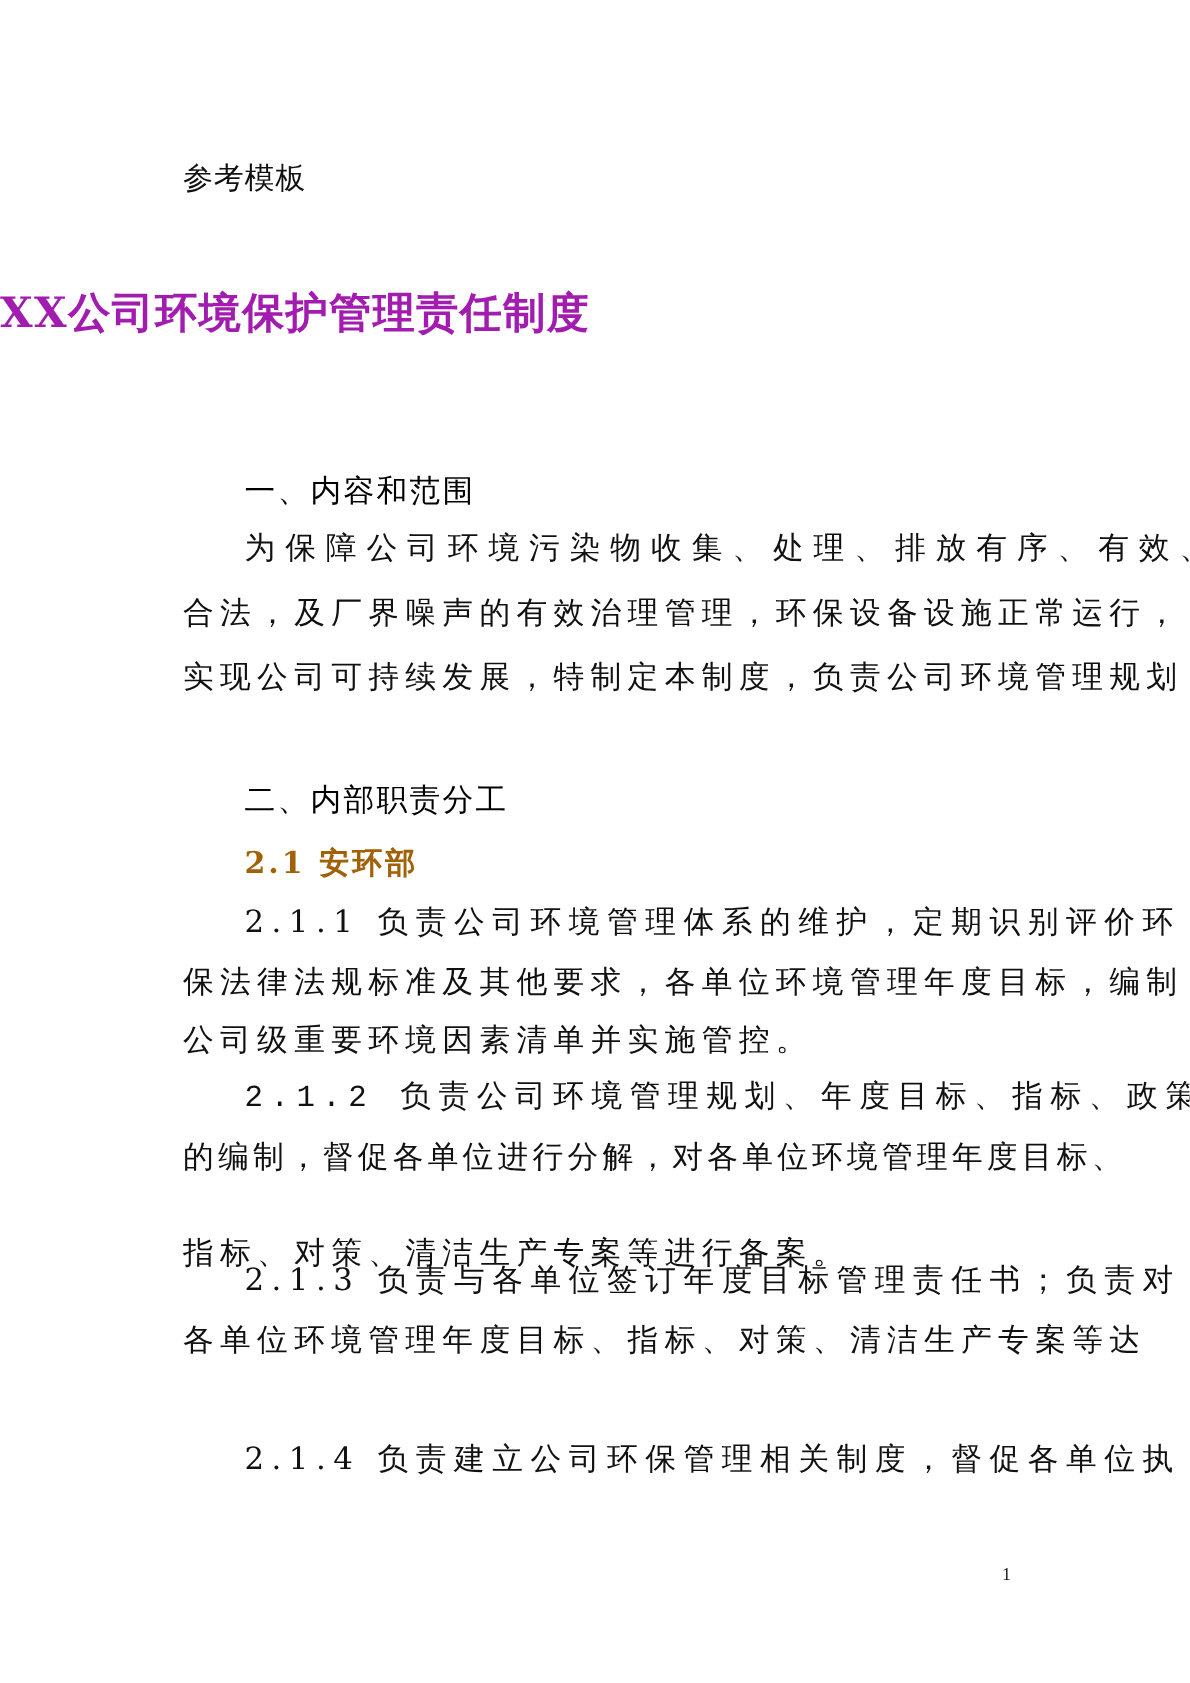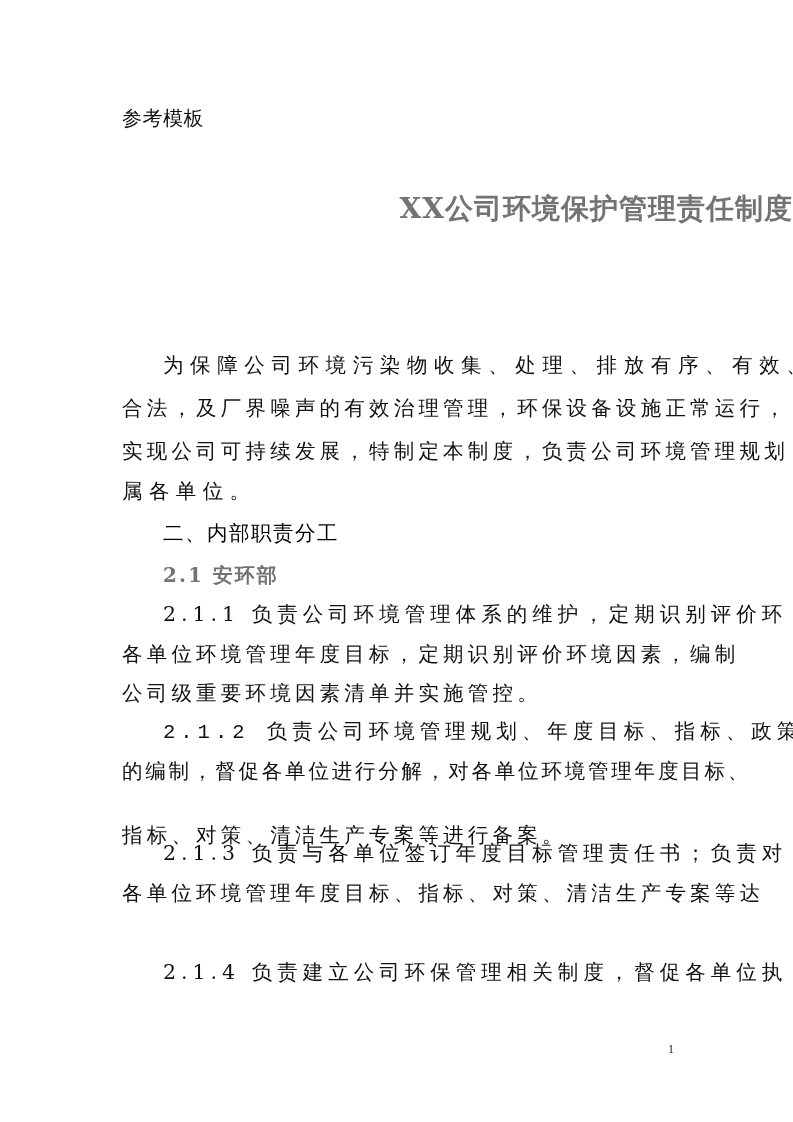--- a/index.html
+++ b/index.html
@@ -1,42 +1,42 @@
 <!DOCTYPE html>
 <html><head>
 <meta charset="utf-8">
 <style>
   html, body { margin: 0; padding: 0; background: #ffffff; }
   body { width: 793px; height: 1122px; position: relative; overflow: hidden; color: #111; }
   .page { position: absolute; left: 0; top: 0; width: 793px; height: 828px; background: #fff; }
   .template-label { position: absolute; left: 122px; top: 105px; font-family: "DejaVu Sans", sans-serif; font-size: 20px; letter-spacing: 0.5px; color: #111; }
-  .title { position: absolute; left: 0; width: 793px; top: 190px; text-align: right; font-family: "DejaVu Serif", serif; font-weight: bold; font-size: 28px; letter-spacing: 1px; color: #737373; }
+  .title { position: absolute; left: 0; width: 793px; top: 190px; text-align: left; font-family: "DejaVu Serif", serif; font-weight: bold; font-size: 28px; letter-spacing: 1px; color: #a21caf; }
   .line { position: absolute; left: 122px; width: 560px; font-family: "DejaVu Serif", serif; font-size: 20.5px; white-space: nowrap; color: #111; letter-spacing: 6.4px; height: 30px; line-height: 30px; }
   .indent { left: 163px; }
   .heading { font-family: "DejaVu Sans", sans-serif; font-size: 20.5px; letter-spacing: 1.5px; color: #000; }
-  .subheading { font-family: "DejaVu Serif", serif; font-weight: bold; font-size: 20px; letter-spacing: 2px; color: #737373; }
+  .subheading { font-family: "DejaVu Serif", serif; font-weight: bold; font-size: 20px; letter-spacing: 2px; color: #a16207; }
   .page-number { position: absolute; left: 668px; top: 1042px; font-family: "Liberation Serif", serif; font-size: 12px; color: #222; }
 </style>
 </head>
 <body>
 
 <div class="page">
   <div class="template-label">参考模板</div>
   <div class="title">XX公司环境保护管理责任制度</div>
 
+  <div class="line indent heading" style="top:312px;">一、内容和范围</div>
   <div class="line indent" style="top:350px; letter-spacing:6.6px;">为保障公司环境污染物收集、处理、排放有序、有效、</div>
   <div class="line" style="top:393px; letter-spacing:4.2px;">合法，及厂界噪声的有效治理管理，环保设备设施正常运行，</div>
   <div class="line" style="top:436px; letter-spacing:4.2px;">实现公司可持续发展，特制定本制度，负责公司环境管理规划</div>
-  <div class="line" style="top:476px;">属各单位。</div>
 
   <div class="line indent heading" style="top:518px;">二、内部职责分工</div>
   <div class="line indent subheading" style="top:560px;">2.1 安环部</div>
 
   <div class="line indent" style="top:599px; letter-spacing:5px;">2.1.1 负责公司环境管理体系的维护，定期识别评价环</div>
-  <div class="line" style="top:639px; letter-spacing:4.2px;">各单位环境管理年度目标，定期识别评价环境因素，编制</div>
+  <div class="line" style="top:639px; letter-spacing:4.2px;">保法律法规标准及其他要求，各单位环境管理年度目标，编制</div>
   <div class="line" style="top:678px; letter-spacing:4.2px;">公司级重要环境因素清单并实施管控。</div>
 
   <div class="line indent" style="top:718px; letter-spacing:5px;font-family:Liberation Mono, monospace;">2.1.2 负责公司环境管理规划、年度目标、指标、政策</div>
   <div class="line" style="top:756px; letter-spacing:2.8px;">的编制，督促各单位进行分解，对各单位环境管理年度目标、</div>
   <div class="line" style="top:799px; letter-spacing:4.2px;margin-top:21px;">指标、对策、清洁生产专案等进行备案。</div>
 
   <div class="line indent" style="top:838px; letter-spacing:5px;">2.1.3 负责与各单位签订年度目标管理责任书；负责对</div>
   <div class="line" style="top:878px; letter-spacing:4.2px;">各单位环境管理年度目标、指标、对策、清洁生产专案等达</div>
 
   <div class="line indent" style="top:957px; letter-spacing:5px;">2.1.4 负责建立公司环保管理相关制度，督促各单位执</div>

